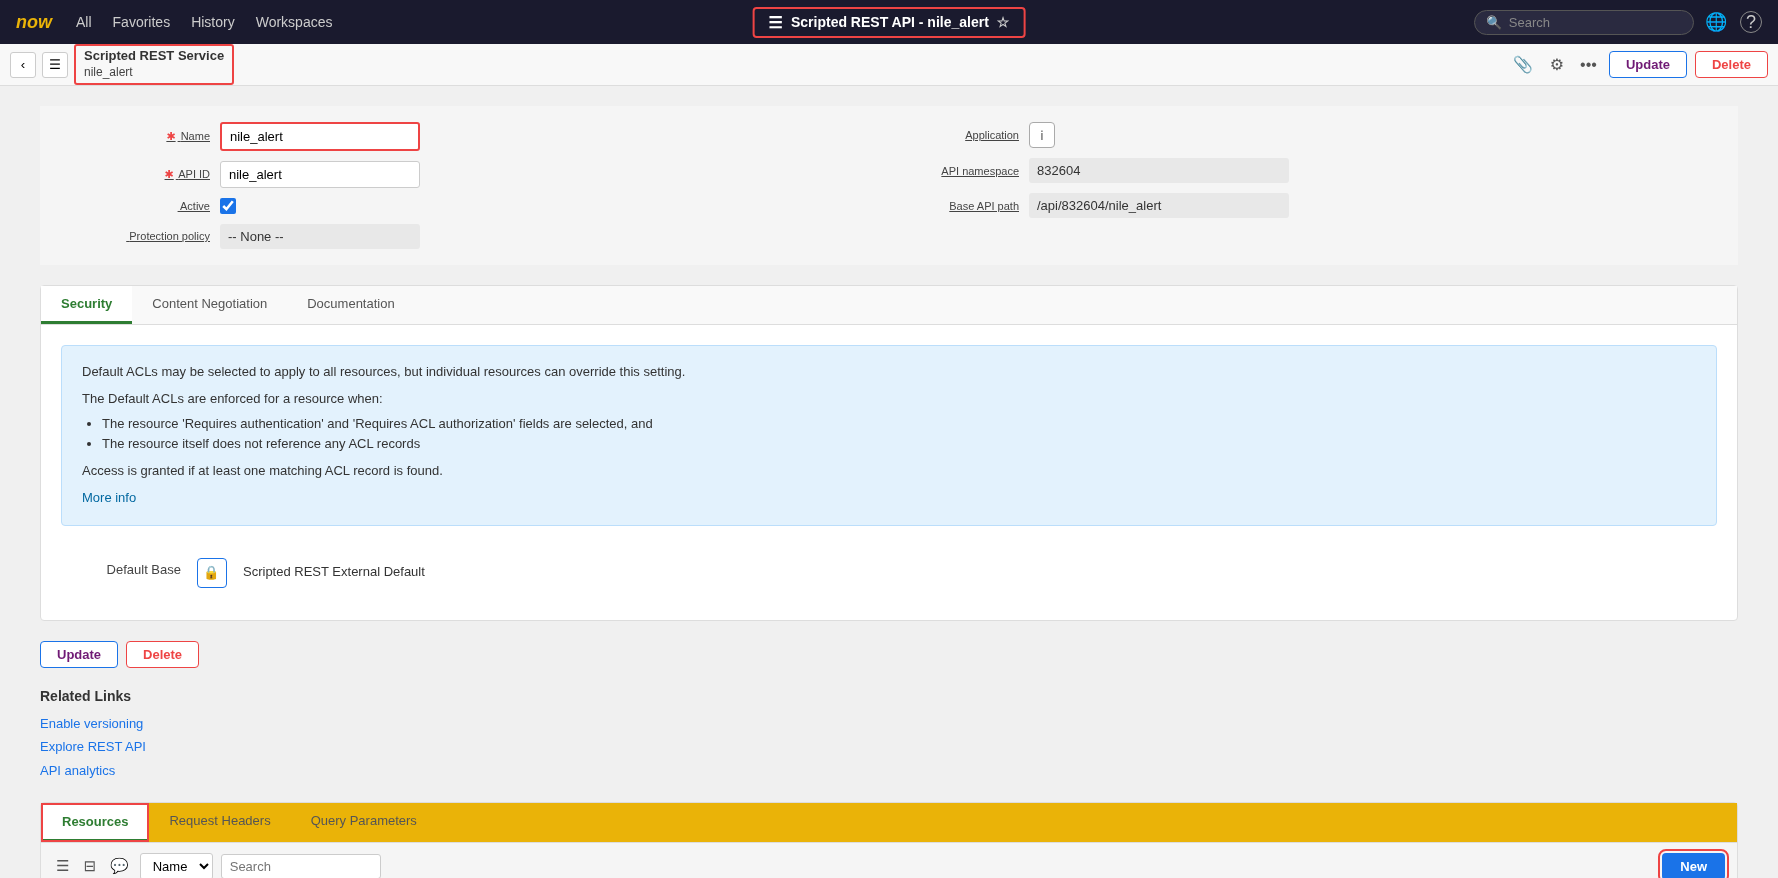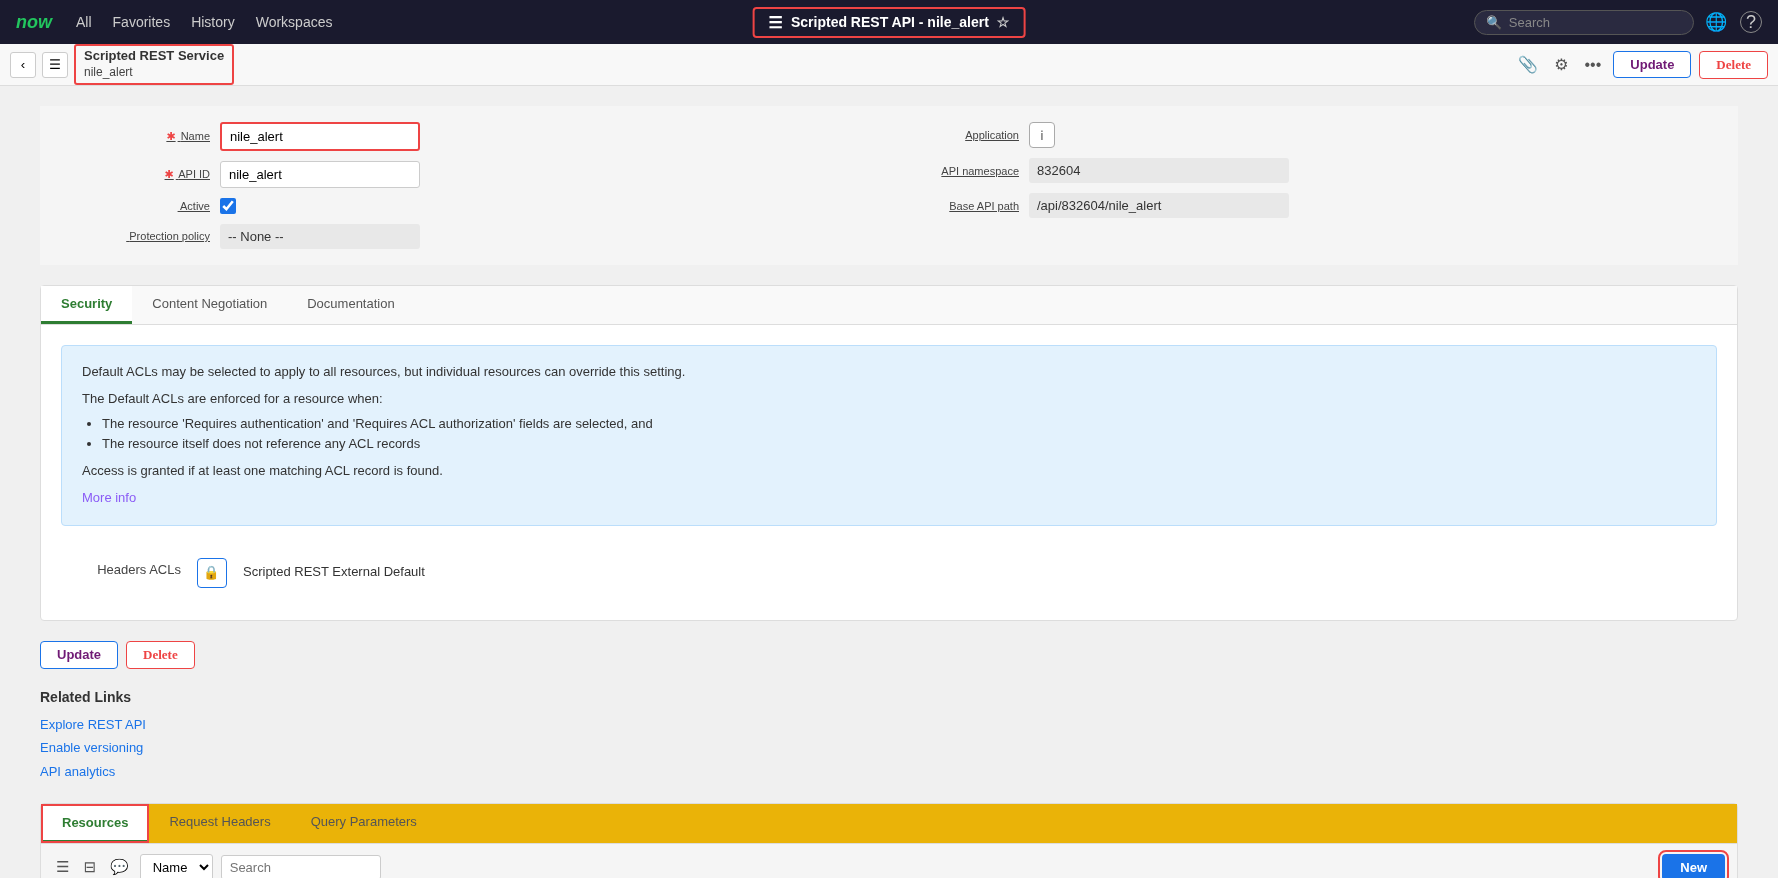--- a/index.html
+++ b/index.html
@@ -9,21 +9,21 @@
     .top-nav {
       background: #1a1a2e;
       display: flex;
       align-items: center;
       height: 44px;
       padding: 0 16px;
       gap: 24px;
       position: relative;
     }
     .top-nav .logo {
-      color: #22c55e;
+      color: #eab308;
       font-weight: bold;
       font-size: 18px;
       font-style: italic;
     }
     .top-nav .nav-links {
       display: flex;
       gap: 21px;
     }
     .top-nav .nav-links a {
       color: #ccc;
@@ -136,21 +136,20 @@
     }
     .btn-danger-outline {
       border: 1px solid #e44;
       background: white;
       color: #e44;
       border-radius: 4px;
       padding: 5px 16px;
       cursor: pointer;
       font-size: 13px;
       font-weight: 600;
-      font-family: Liberation Serif, serif;
     }
     .icon-btn {
       background: none;
       border: none;
       cursor: pointer;
       color: #555;
       font-size: 16px;
       padding: 4px;
     }
 
@@ -260,21 +259,21 @@
       border-radius: 4px;
       padding: 16px 20px;
       margin-bottom: 20px;
       font-size: 13px;
       line-height: 1.6;
     }
     .info-box ul {
       margin: 4px 0 4px 20px;
     }
     .info-box a {
-      color: #8b5cf6;
+      color: #0369a1;
       text-decoration: none;
     }
 
     
     .acl-row {
       display: flex;
       align-items: flex-start;
       gap: 16px;
       padding: 12px 0;
     }
@@ -515,36 +514,36 @@
         <p style="margin-top:6px;">The Default ACLs are enforced for a resource when:</p>
         <ul style="margin-top:4px;">
           <li>The resource 'Requires authentication' and 'Requires ACL authorization' fields are selected, and</li>
           <li>The resource itself does not reference any ACL records</li>
         </ul>
         <p style="margin-top:6px;">Access is granted if at least one matching ACL record is found.</p>
         <a href="#" style="margin-top:6px;display:block;">More info</a>
       </div>
 
       <div class="acl-row">
-        <span class="acl-label">Headers ACLs</span>
+        <span class="acl-label">Default Base</span>
         <button class="acl-lock-btn">🔒</button>
         <span class="acl-name">Scripted REST External Default</span>
       </div>
     </div>
   </div>
 
   <div class="action-buttons">
     <button class="btn-outline">Update</button>
     <button class="btn-danger-outline">Delete</button>
   </div>
 
   <div class="related-links">
     <h3>Related Links</h3>
+    <a href="#">Enable versioning</a>
     <a href="#">Explore REST API</a>
-    <a href="#">Enable versioning</a>
     <a href="#">API analytics</a>
   </div>
 
   <div class="bottom-tabs-container">
     <div class="bottom-tab-header">
       <div class="bottom-tab-item active">Resources</div>
       <div class="bottom-tab-item">Request Headers</div>
       <div class="bottom-tab-item">Query Parameters</div>
     </div>
 

